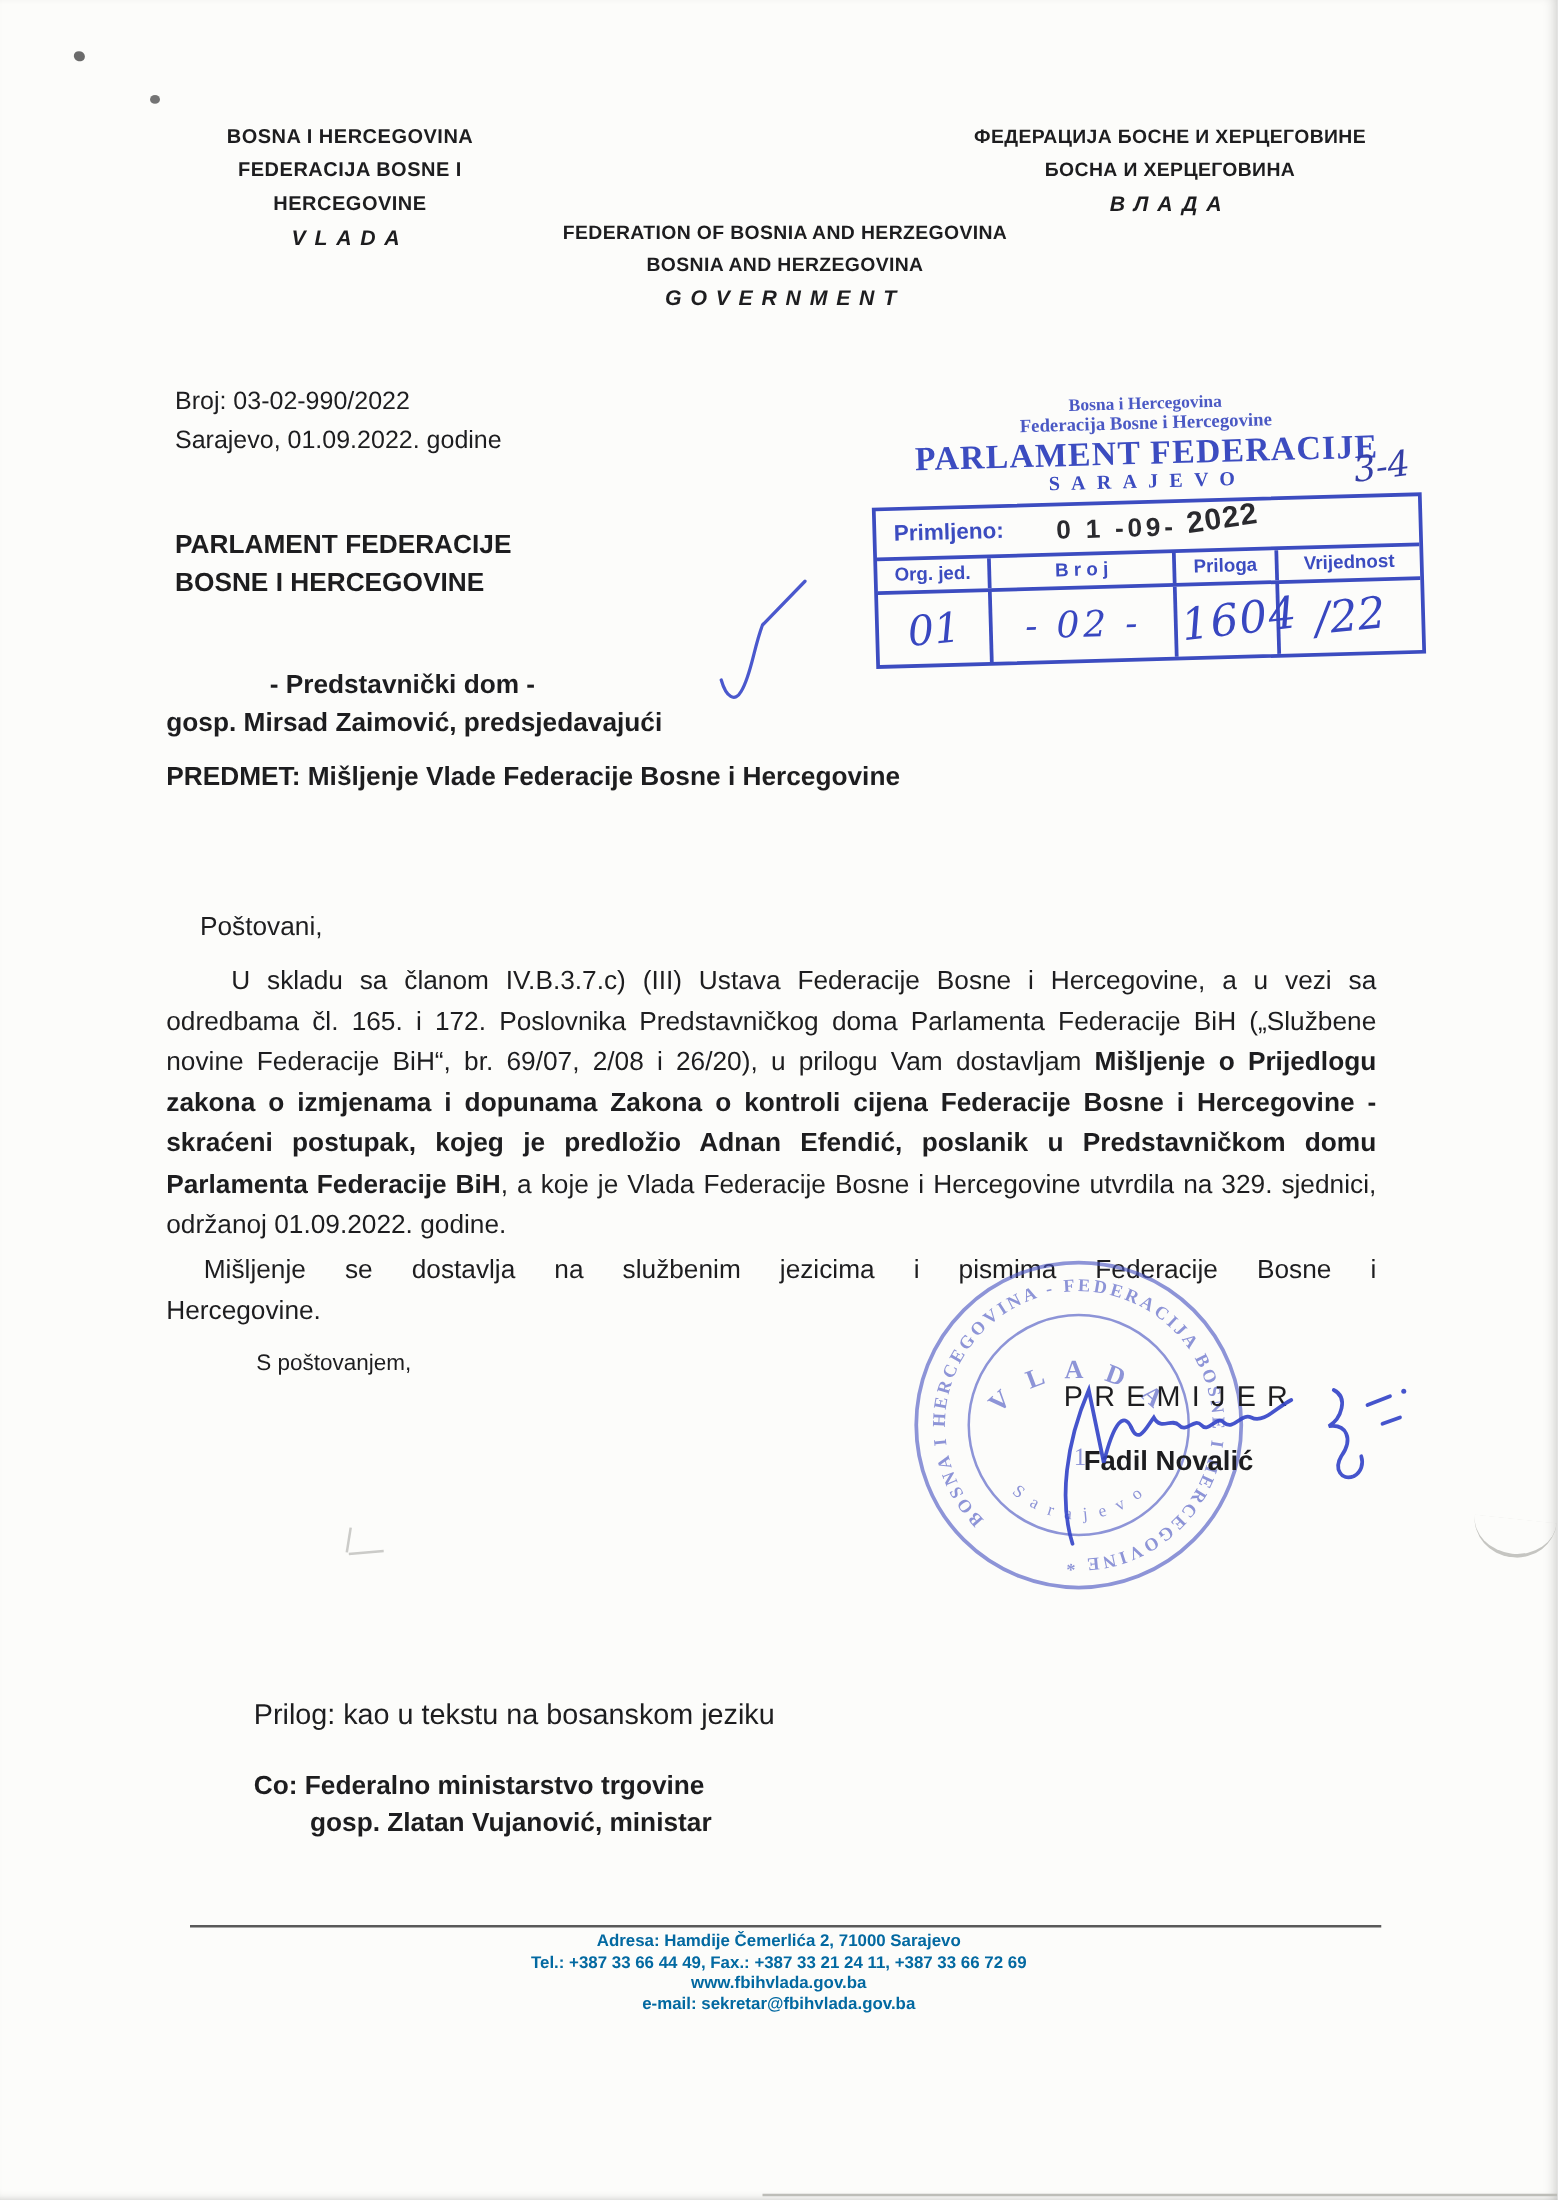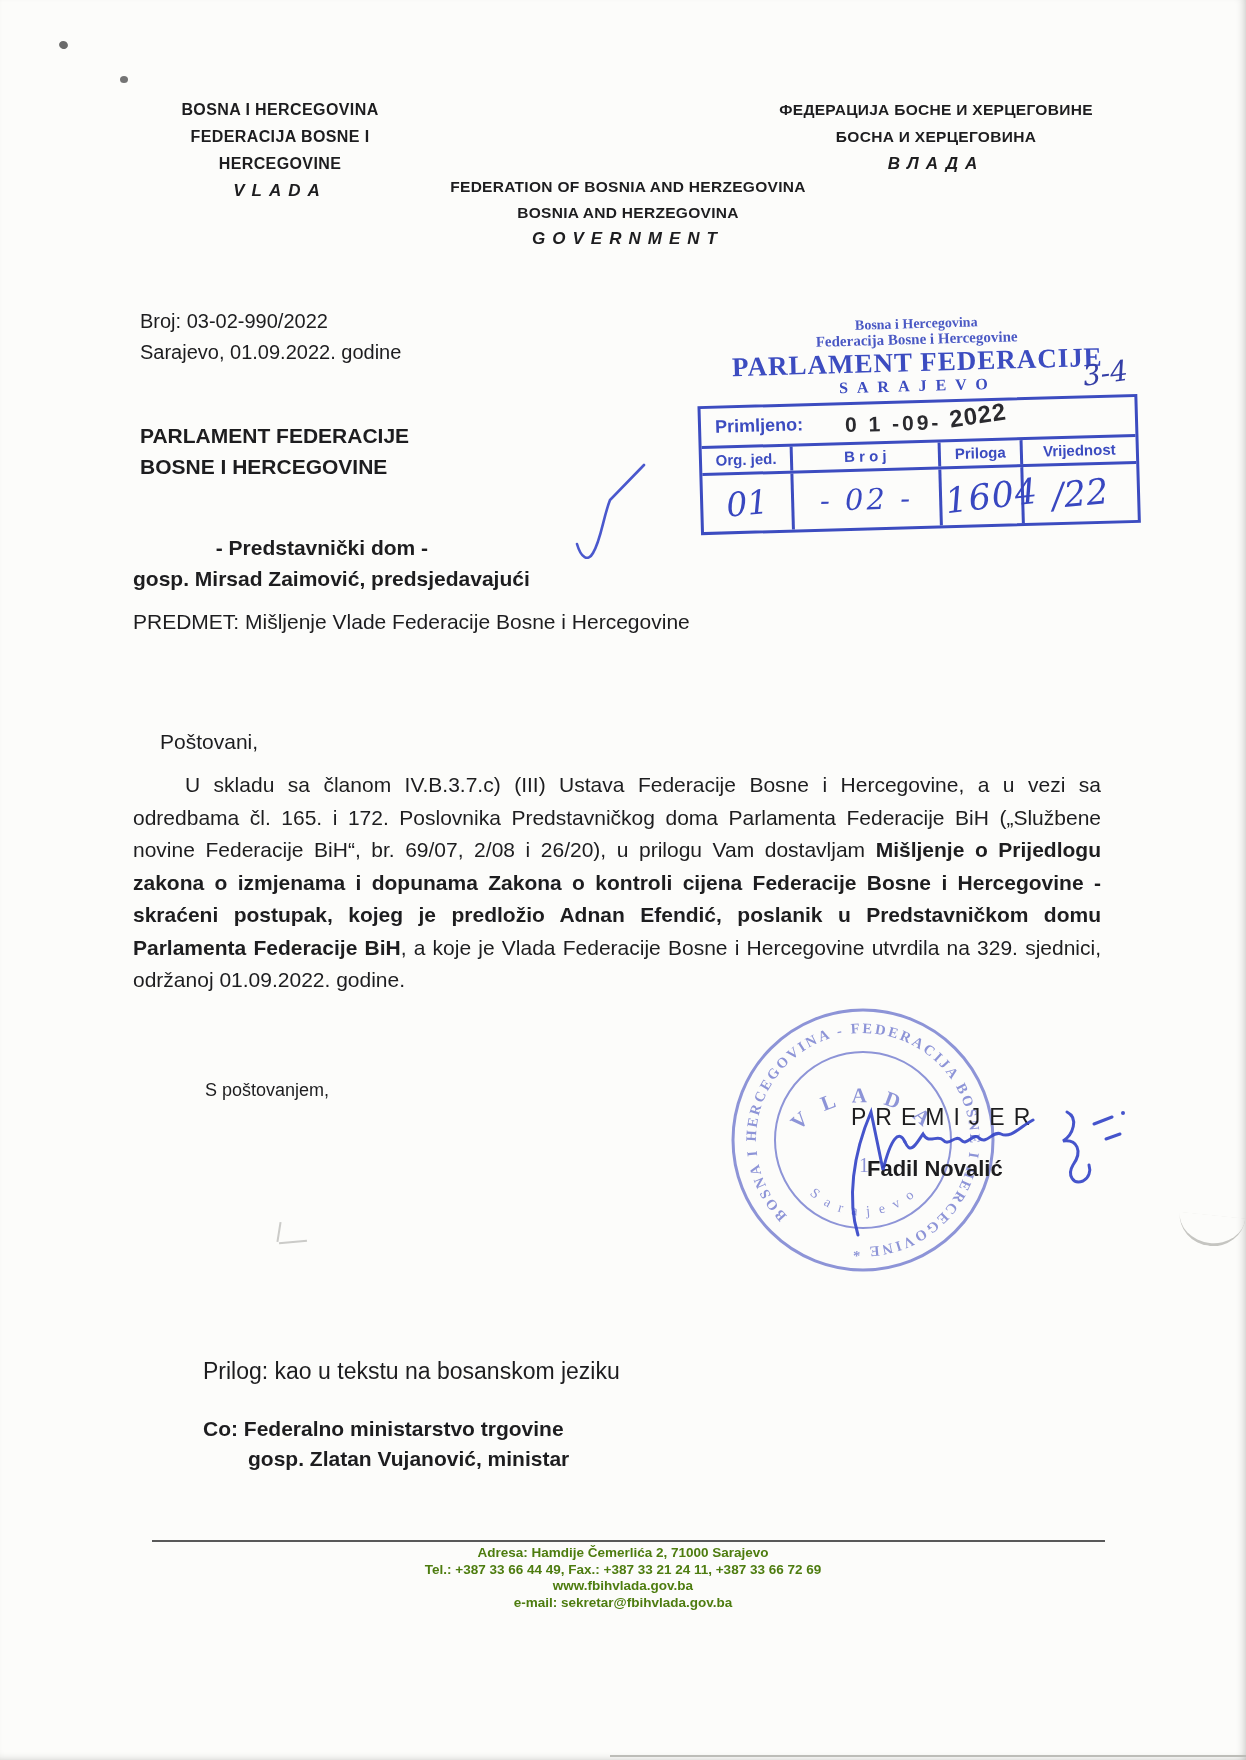--- a/index.html
+++ b/index.html
@@ -42,40 +42,40 @@
   .v2{font-size:29px;letter-spacing:3px;}
   .v3{font-size:35px;transform:translateX(10px) rotate(-5deg);letter-spacing:1px;}
   .v4{font-size:35px;transform:rotate(-4deg);}
   .r-annotation{position:absolute;left:386px;top:46px;font-family:"DejaVu Serif",serif;
                 font-style:italic;font-size:28px;color:#353fa6;transform:rotate(-6deg);}
   
   .addr1{position:absolute;left:140px;top:420px;font-weight:bold;font-size:21px;line-height:31px;}
   .addr2{position:absolute;left:114px;top:532px;font-weight:bold;font-size:21px;line-height:31px;text-align:center;}
   .addr2 .indent{padding-left:19px;}
   .tick-svg{position:absolute;left:552px;top:448px;}
-  .subject{position:absolute;left:133px;top:610px;font-weight:normal;font-size:21px;}
+  .subject{position:absolute;left:133px;top:610px;font-weight:bold;font-size:21px;}
   .salutation{position:absolute;left:160px;top:730px;font-size:21px;}
   .para{position:absolute;left:133px;width:968px;font-size:21px;line-height:32.5px;
         text-align:justify;margin:0;}
   .p1{top:769px;text-indent:52px;}
   .p2{top:1000px;}
   .p2 .l1{text-indent:30px;text-align:justify;text-align-last:justify;}
   .closing{position:absolute;left:205px;top:1080px;font-size:18px;}
   
   .seal-svg{position:absolute;left:723px;top:1000px;opacity:.62;}
   .premier-title{position:absolute;left:851px;top:1104px;font-weight:normal;font-size:23px;letter-spacing:9px;}
   .premier-name{position:absolute;left:867px;top:1156px;font-weight:bold;font-size:22px;}
   .sig-svg{position:absolute;left:820px;top:1082px;}
   
   .prilog{position:absolute;left:203px;top:1358px;font-size:23px;text-align:right;}
   .cc{position:absolute;left:203px;top:1414px;font-weight:bold;font-size:21px;line-height:30px;}
   .cc .indent{padding-left:45px;}
   .footer-line{position:absolute;left:152px;top:1540px;width:953px;height:2px;background:#3c3c3c;opacity:.85;}
   .footer{position:absolute;left:133px;top:1545px;width:980px;text-align:center;
-          font-weight:bold;font-size:13.5px;line-height:16.5px;color:#4d7c0f;}
+          font-weight:bold;font-size:13.5px;line-height:16.5px;color:#0369a1;}
   
   .speck{position:absolute;background:#3b3b3b;border-radius:50%;}
   .sp1{left:59px;top:41px;width:9px;height:8px;transform:rotate(20deg);opacity:.75;}
   .sp2{left:120px;top:76px;width:8px;height:7px;opacity:.7;}
   .pencil-v{position:absolute;left:278px;top:1222px;width:2px;height:20px;background:#9a9a96;transform:rotate(9deg);opacity:.5;}
   .pencil-h{position:absolute;left:279px;top:1241px;width:28px;height:2px;background:#9a9a96;transform:rotate(-5deg);opacity:.5;}
   .edge-curve{position:absolute;left:1178px;top:1215px;width:66px;height:28px;
               border-bottom:3px solid #a9a9a4;border-radius:10% 90% 50% 50%/0 0 100% 100%;
               transform:rotate(6deg);opacity:.65;}
   .bottom-edge{position:absolute;left:610px;top:1755px;width:636px;height:2px;background:#bdbdb8;}
@@ -156,20 +156,24 @@
     <div class="indent">gosp. Mirsad Zaimović, predsjedavajući</div>
   </div>
   <svg class="tick-svg" width="110" height="125" viewBox="0 0 110 125">
     <path d="M 25 96 C 29 110 36 114 41 105 C 49 92 51 70 58 52 L 92 17" fill="none" stroke="#3646c8" stroke-width="2.6" stroke-linecap="round" opacity=".9"></path>
   </svg>
 
   <div class="subject">PREDMET: Mišljenje Vlade Federacije Bosne i Hercegovine</div>
 
   <div class="salutation">Poštovani,</div>
   <p class="para p1"><span>U skladu sa članom IV.B.3.7.c) (III) Ustava Federacije Bosne i Hercegovine, a u vezi sa odredbama čl. 165. i 172. Poslovnika Predstavničkog doma Parlamenta Federacije BiH („Službene novine Federacije BiH“, br. 69/07, 2/08 i 26/20), u prilogu Vam dostavljam </span><b>Mišljenje o Prijedlogu zakona o izmjenama i dopunama Zakona o kontroli cijena Federacije Bosne i Hercegovine - skraćeni postupak, kojeg je predložio Adnan Efendić, poslanik u Predstavničkom domu Parlamenta Federacije BiH</b><span>, a koje je Vlada Federacije Bosne i Hercegovine utvrdila na 329. sjednici, održanoj 01.09.2022. godine.</span></p>
+  <div class="para p2">
+    <div class="l1">Mišljenje se dostavlja na službenim jezicima i pismima Federacije Bosne i</div>
+    <div>Hercegovine.</div>
+  </div>
   <div class="closing">S poštovanjem,</div>
 
   <svg class="seal-svg" width="280" height="280" viewBox="0 0 280 280">
     <defs>
       <path id="ringPath" d="M 64.3 215.7 A 107 107 0 1 1 215.7 215.7 A 107 107 0 0 1 64.3 215.7"></path>
       <path id="vladaPath" d="M 58 165 A 85 85 0 0 1 222 165"></path>
       <path id="sarajPath" d="M 70 172 A 78 78 0 0 0 210 172"></path>
     </defs>
     <circle cx="140" cy="140" r="130" fill="none" stroke="#4a55c2" stroke-width="3"></circle>
     <circle cx="140" cy="140" r="88" fill="none" stroke="#4a55c2" stroke-width="2"></circle>

